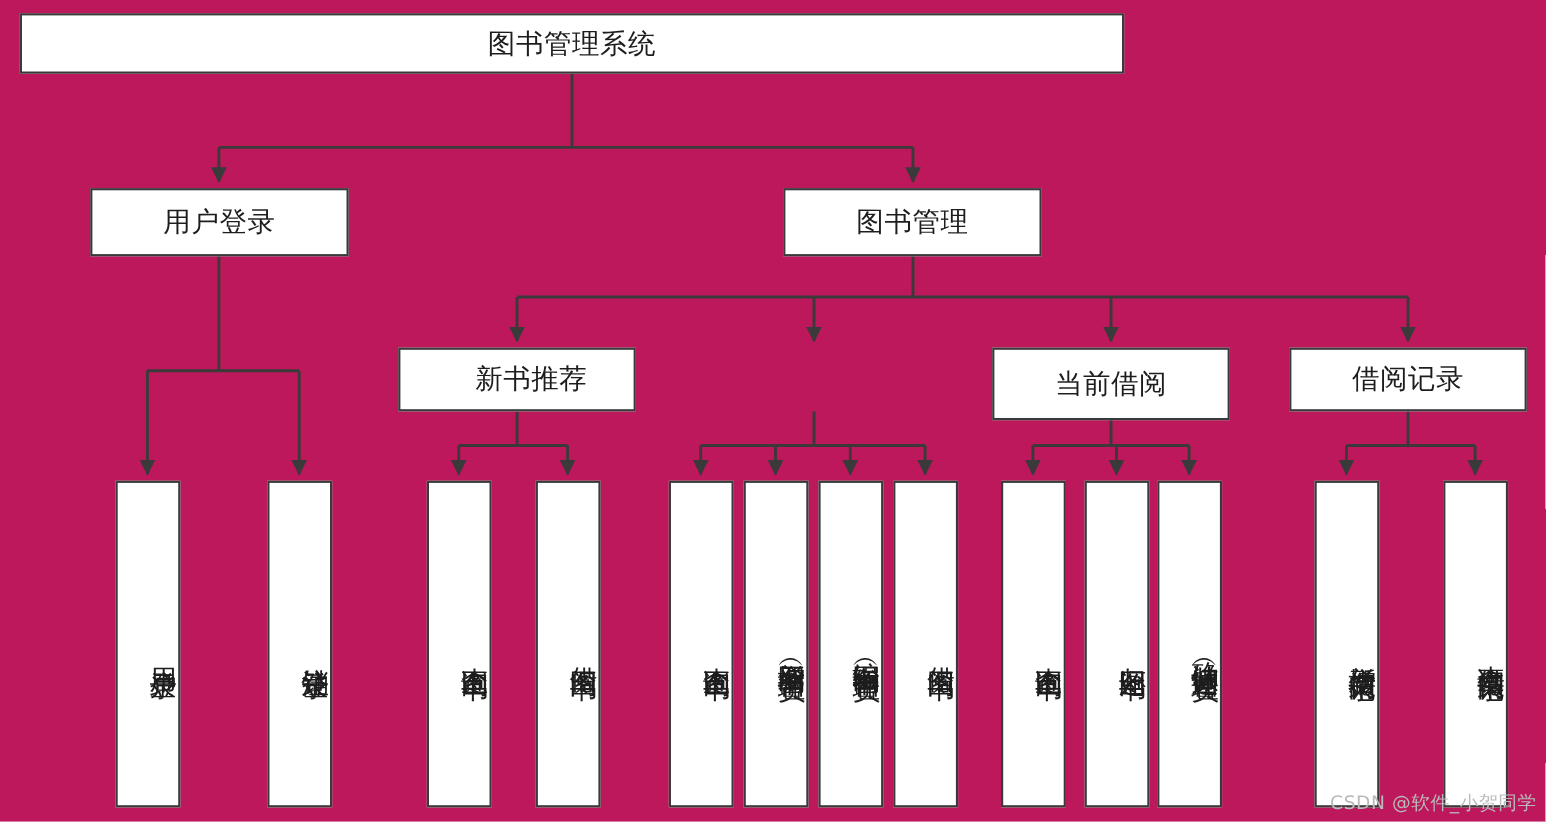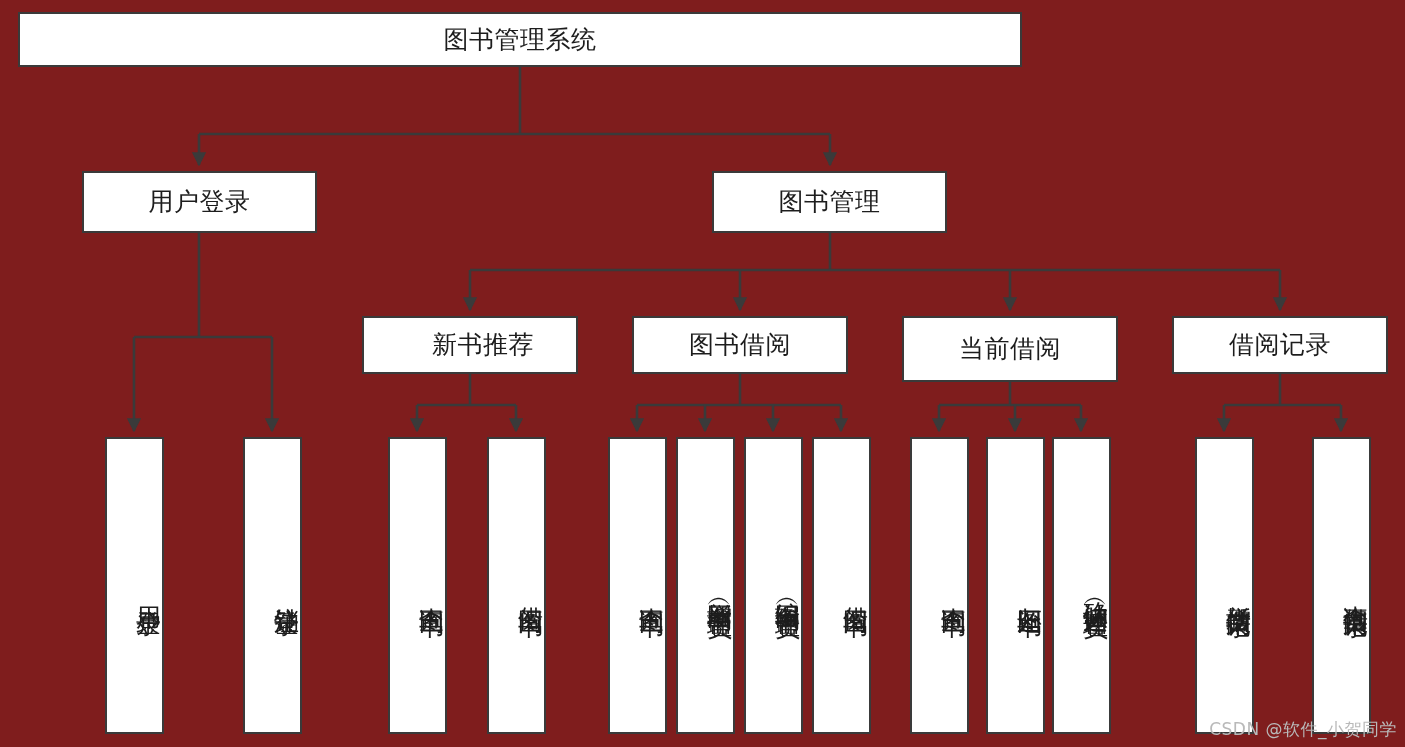--- a/index.html
+++ b/index.html
@@ -7,21 +7,21 @@
     padding: 0;
     background: #ffffff;
   }
   body {
     font-family: "DejaVu Sans", "Liberation Sans", sans-serif;
   }
   #canvas {
     position: relative;
     width: 1405px;
     height: 747px;
-    background: #7f1d1d;
+    background: #be185d;
     overflow: hidden;
   }
   svg.connectors {
     position: absolute;
     left: 0;
     top: 0;
     width: 1405px;
     height: 747px;
     pointer-events: none;
   }
@@ -128,23 +128,20 @@
   <div class="node horiz" style="left:82px; top:171px; width:235px; height:62px;">
     <span>用户登录</span>
   </div>
   <div class="node horiz" style="left:712px; top:171px; width:235px; height:62px;text-align:center;">
     <span>图书管理</span>
   </div>
 
   <div class="node horiz" style="left:362px; top:316px; width:216px; height:58px;padding-left:26px;">
     <span>新书推荐</span>
   </div>
-  <div class="node horiz" style="left:632px; top:316px; width:216px; height:58px;">
-    <span>图书借阅</span>
-  </div>
   <div class="node horiz" style="left:902px; top:316px; width:216px; height:66px;">
     <span>当前借阅</span>
   </div>
   <div class="node horiz" style="left:1172px; top:316px; width:216px; height:58px;">
     <span>借阅记录</span>
   </div>
 
   <div class="node vert" style="left:105px; top:437px; width:59px; height:297px;">
     <span class="vlabel">用户登录</span>
   </div>

